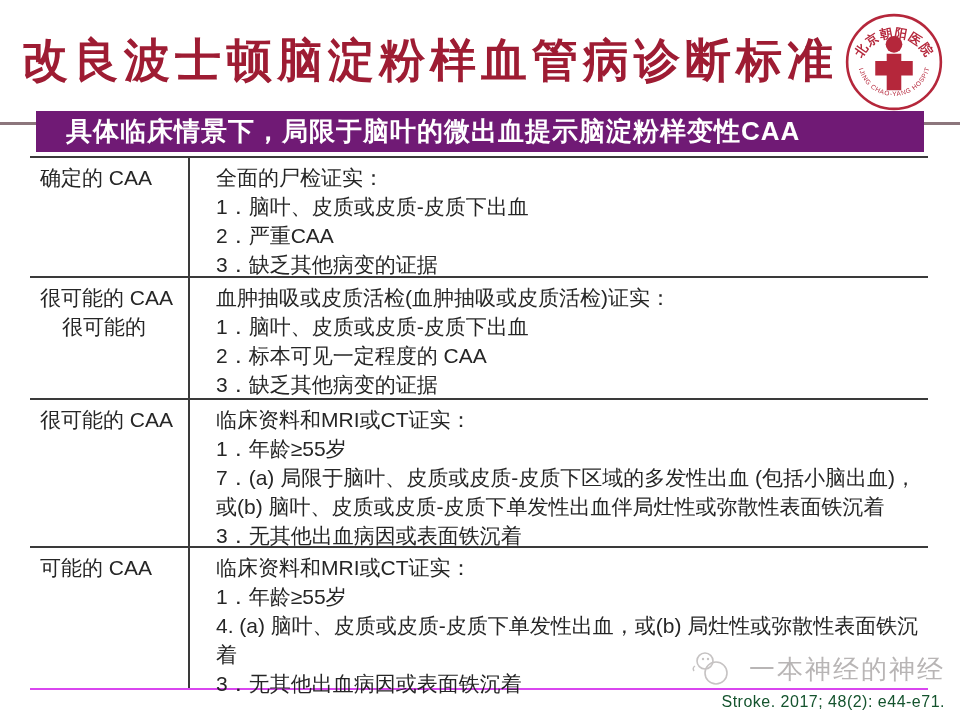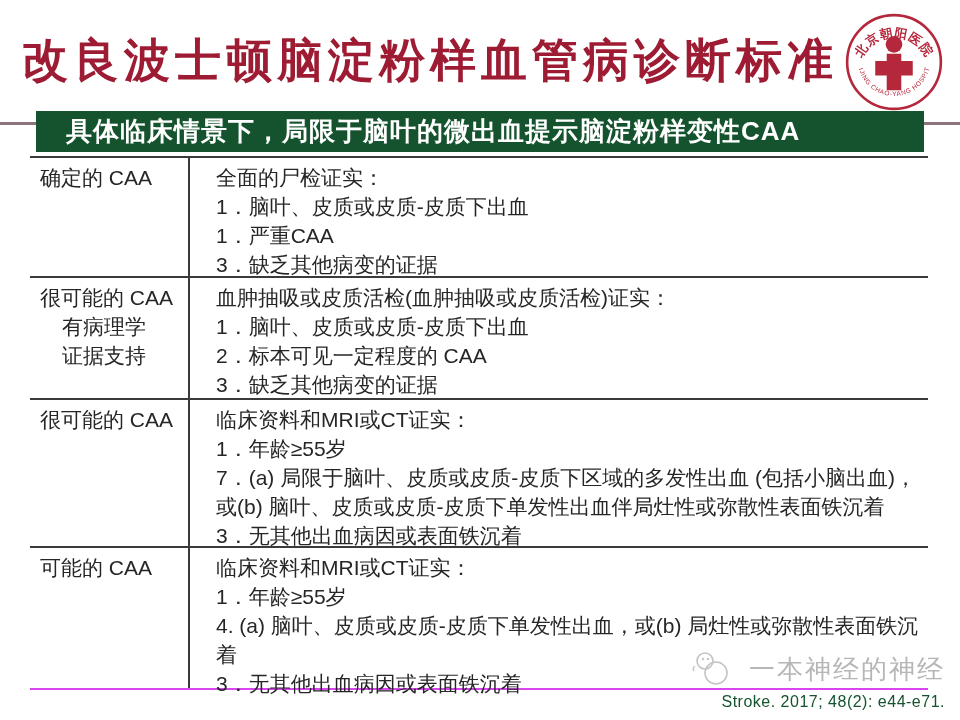--- a/index.html
+++ b/index.html
@@ -14,21 +14,21 @@
     font-size:46px; font-weight:bold; letter-spacing:5px;
     color:#9E1C33; white-space:nowrap;
   }
   .logo-wrap { position:absolute; left:844px; top:12px; width:100px; height:100px; }
   .accent-line {
     position:absolute; left:0; top:122px; width:960px; height:3px;
     background:#8C767C;
   }
   .banner {
     position:absolute; left:36px; top:111px; width:888px; height:41px;
-    background:#14532d; color:#ffffff; font-size:26px; font-weight:bold;
+    background:#701a75; color:#ffffff; font-size:26px; font-weight:bold;
     line-height:41px; padding-left:30px; box-sizing:border-box;
     letter-spacing:1px; white-space:nowrap;
   }
   .ctable {
     position:absolute; left:30px; top:156px; width:898px;
     border-top:2px solid #3A3A3A; font-size:21px; line-height:29px;
   }
   .trow { display:flex; border-bottom:2px solid #3A3A3A; box-sizing:border-box; }
   .trow.r1 { height:120px; }
   .trow.r2 { height:122px; }
@@ -79,30 +79,29 @@
 
 <div class="ctable">
 
   <div class="trow r1">
     <div class="tcat">
       <div>确定的 CAA</div>
     </div>
     <div class="tbody">
       <div class="theader">全面的尸检证实：</div>
       <div class="titem">1．脑叶、皮质或皮质-皮质下出血</div>
-      <div class="titem">1．严重CAA</div>
+      <div class="titem">2．严重CAA</div>
       <div class="titem">3．缺乏其他病变的证据</div>
     </div>
   </div>
 
   <div class="trow r2">
     <div class="tcat">
       <div>很可能的 CAA</div>
-      <div class="sub">有病理学</div>
-      <div class="sub">证据支持</div>
+      <div class="sub">很可能的</div>
     </div>
     <div class="tbody">
       <div class="theader">血肿抽吸或皮质活检(血肿抽吸或皮质活检)证实：</div>
       <div class="titem">1．脑叶、皮质或皮质-皮质下出血</div>
       <div class="titem">2．标本可见一定程度的 CAA</div>
       <div class="titem">3．缺乏其他病变的证据</div>
     </div>
   </div>
 
   <div class="trow r3">

